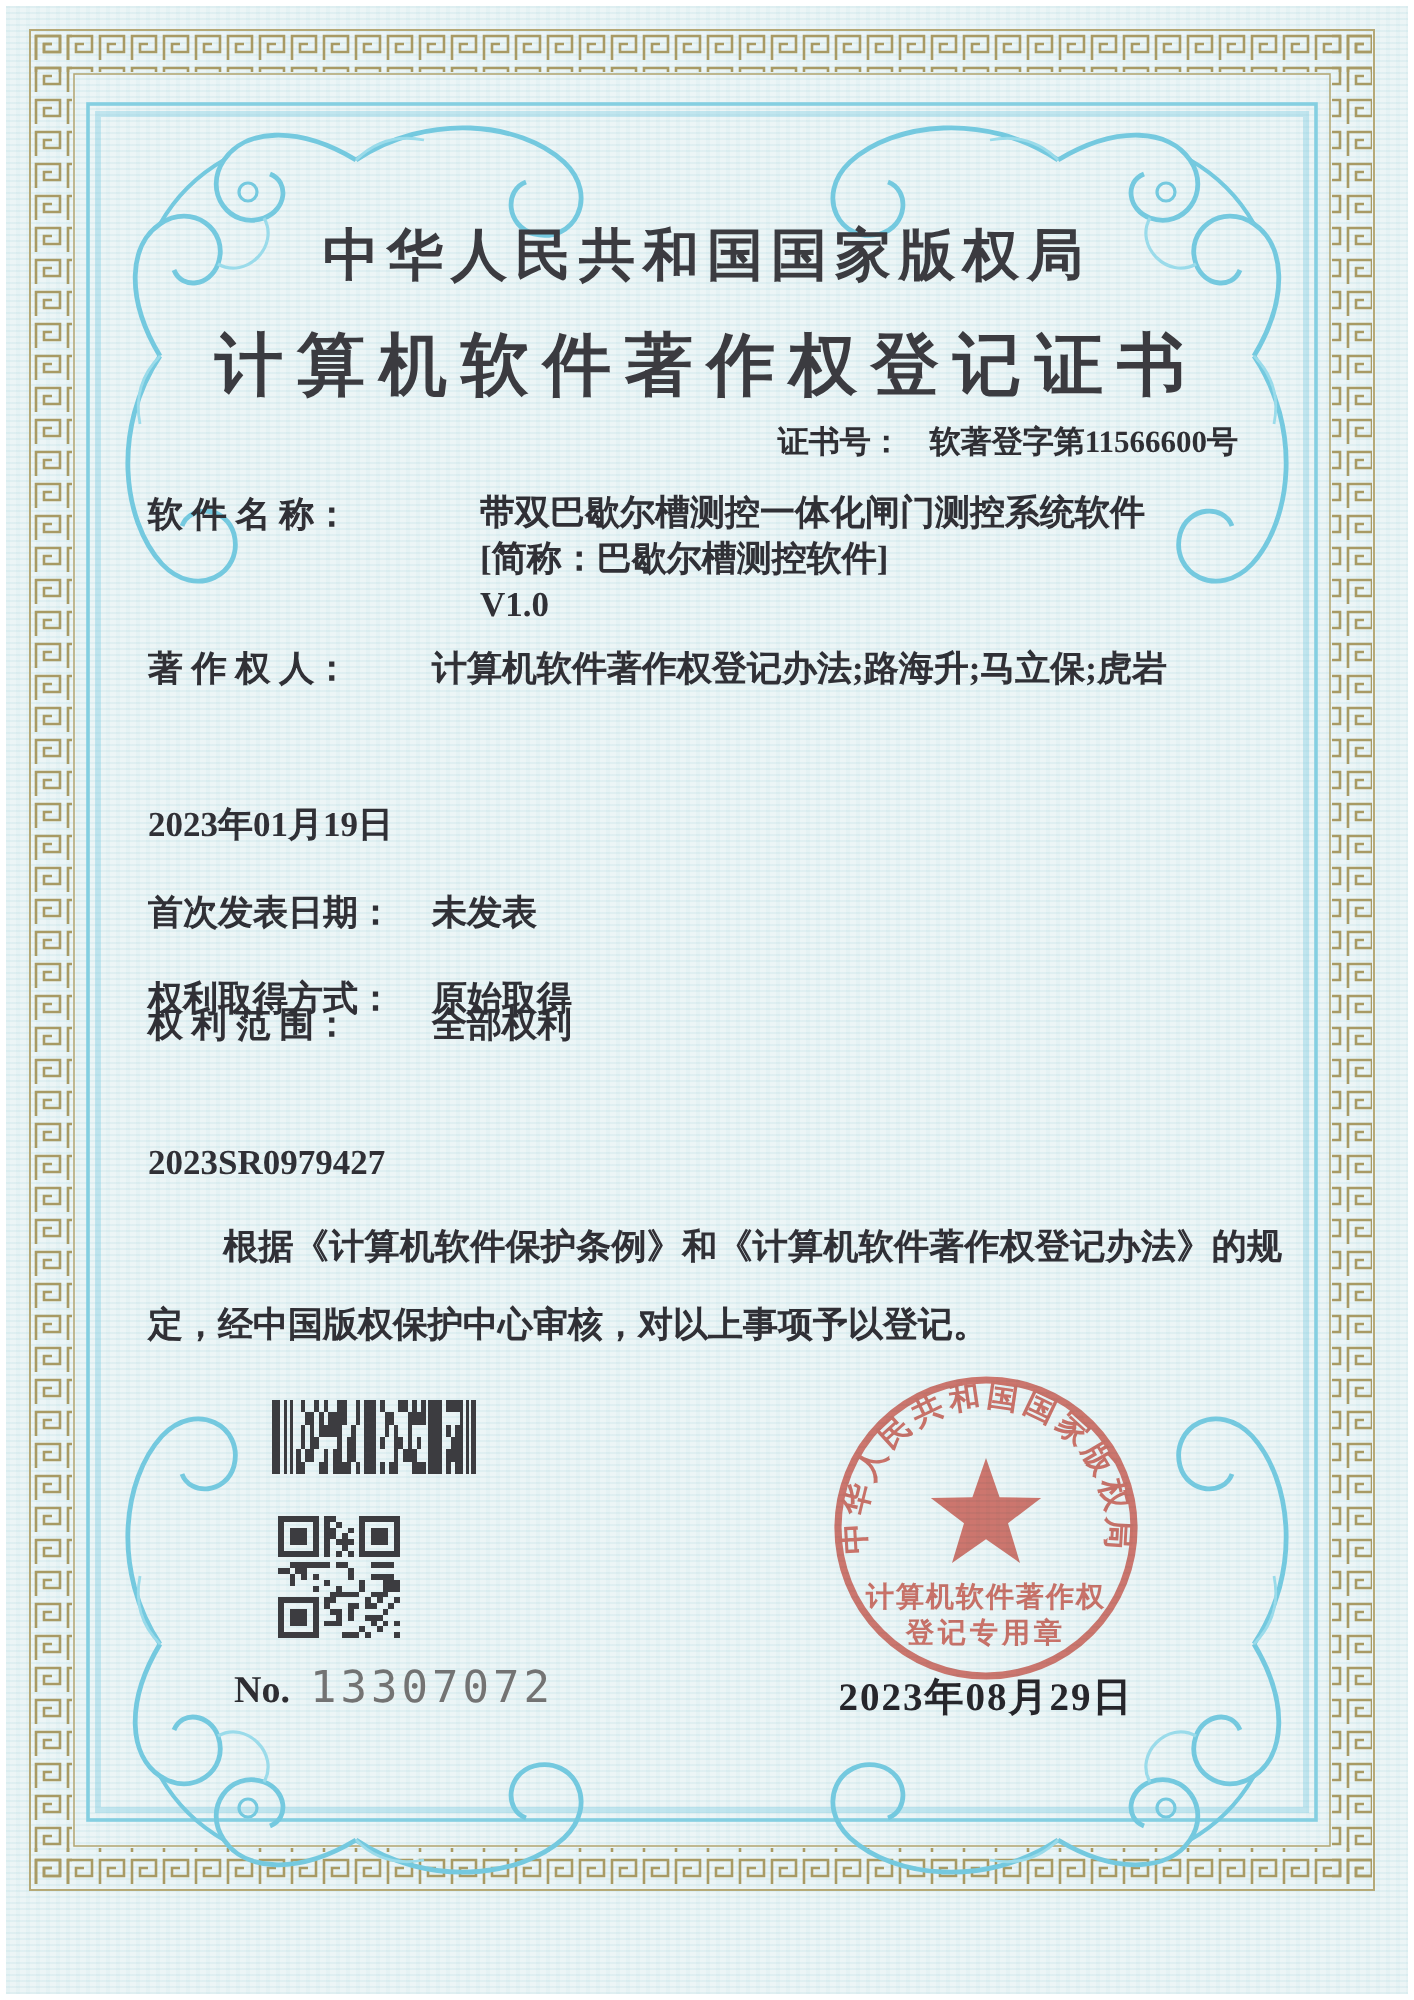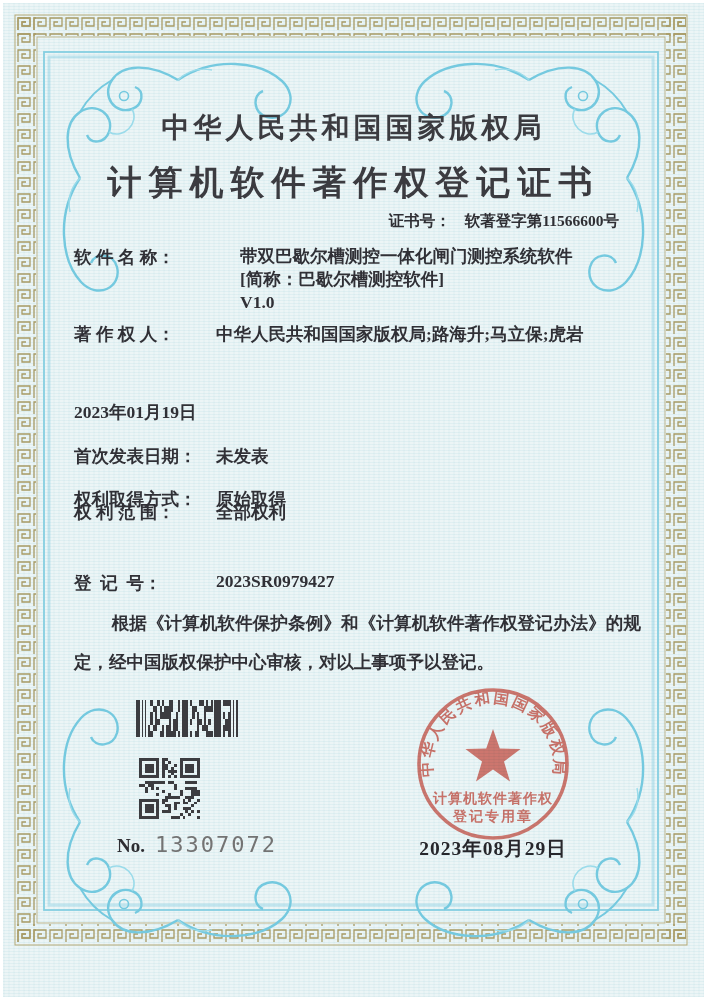--- a/index.html
+++ b/index.html
@@ -119,21 +119,21 @@
     <span class="lbl">软 件 名 称：</span>
     <span class="val">
       <span class="vline">带双巴歇尔槽测控一体化闸门测控系统软件</span>
       <span class="vline">[简称：巴歇尔槽测控软件]</span>
       <span class="vline">V1.0</span>
     </span>
   </div>
 
   <div class="row r2">
     <span class="lbl">著 作 权 人：</span>
-    <span class="val">中华人民共和国国家版权局;路海升;马立保;虎岩</span>
+    <span class="val">计算机软件著作权登记办法;路海升;马立保;虎岩</span>
   </div>
 
   <div class="row r3">
     <span class="val">2023年01月19日</span>
   </div>
 
   <div class="row r4">
     <span class="lbl">首次发表日期：</span>
     <span class="val">未发表</span>
   </div>
@@ -142,21 +142,20 @@
     <span class="lbl">权利取得方式：</span>
     <span class="val">原始取得</span>
   </div>
 
   <div class="row r6">
     <span class="lbl">权 利 范 围：</span>
     <span class="val">全部权利</span>
   </div>
 
   <div class="row r7">
-    <span class="lbl">登  记  号：</span>
     <span class="val">2023SR0979427</span>
   </div>
 
   <div class="txt statement">根据《计算机软件保护条例》和《计算机软件著作权登记办法》的规定，经中国版权保护中心审核，对以上事项予以登记。</div>
 
   <svg class="barcode" id="barcode" viewBox="0 0 102 37" preserveAspectRatio="none" shape-rendering="crispEdges">
       <rect x="0" y="0" width="4" height="37" fill="#3c3c40"></rect>
       <rect x="6" y="0" width="1.3" height="37" fill="#3c3c40"></rect>
       <rect x="9" y="0" width="1.3" height="37" fill="#3c3c40"></rect>
       <rect x="46" y="0" width="6" height="37" fill="#3c3c40"></rect>

